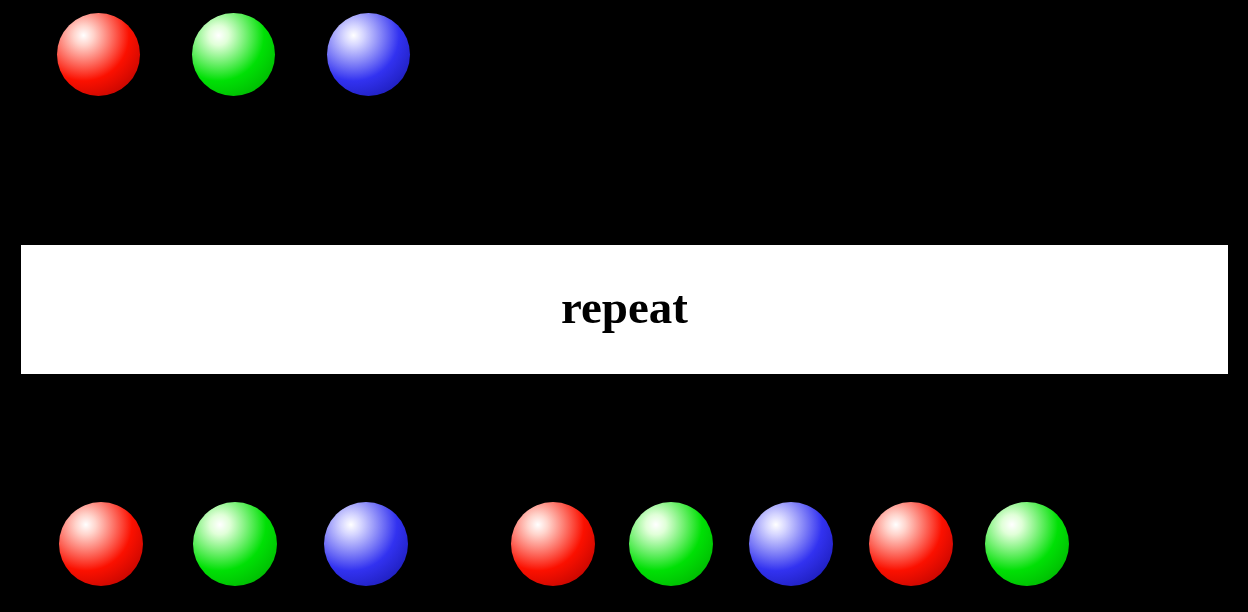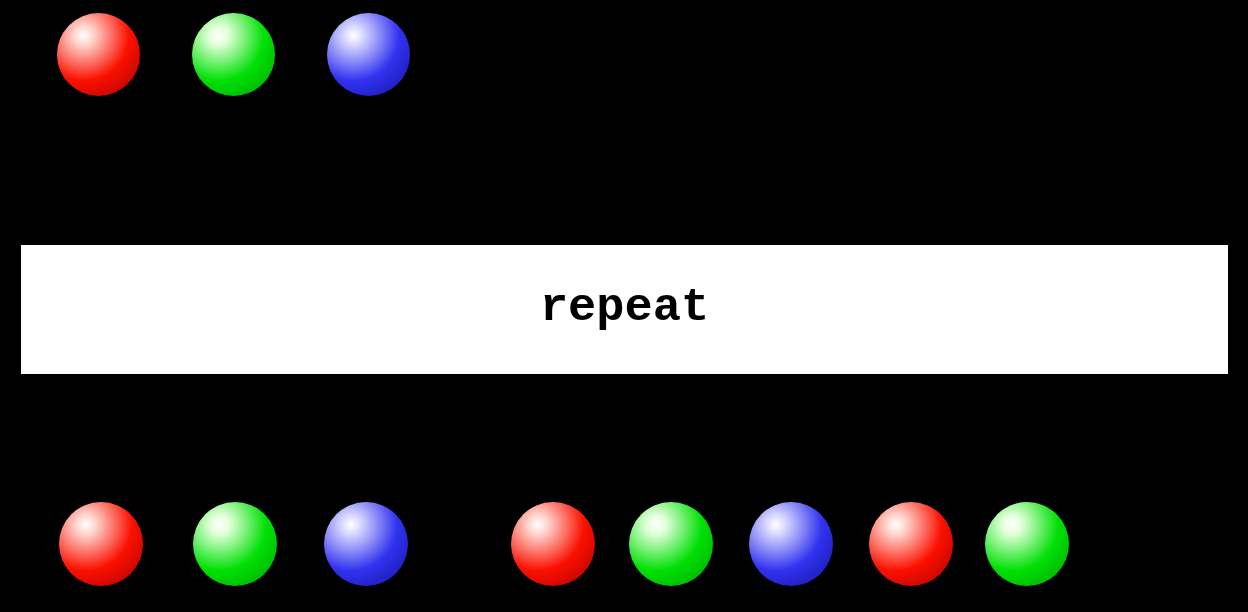--- a/index.html
+++ b/index.html
@@ -6,21 +6,21 @@
     margin: 0;
     padding: 0;
     background: #000000;
   }
   .stage {
     position: relative;
     width: 1248px;
     height: 612px;
     background: #000000;
     overflow: hidden;
-    font-family: Liberation Mono, monospace;
+    font-family: Liberation Serif, serif;
   }
   .ball {
     position: absolute;
     border-radius: 50%;
   }
   .repeat-bar {
     position: absolute;
     left: 21px;
     top: 245px;
     width: 1207px;

